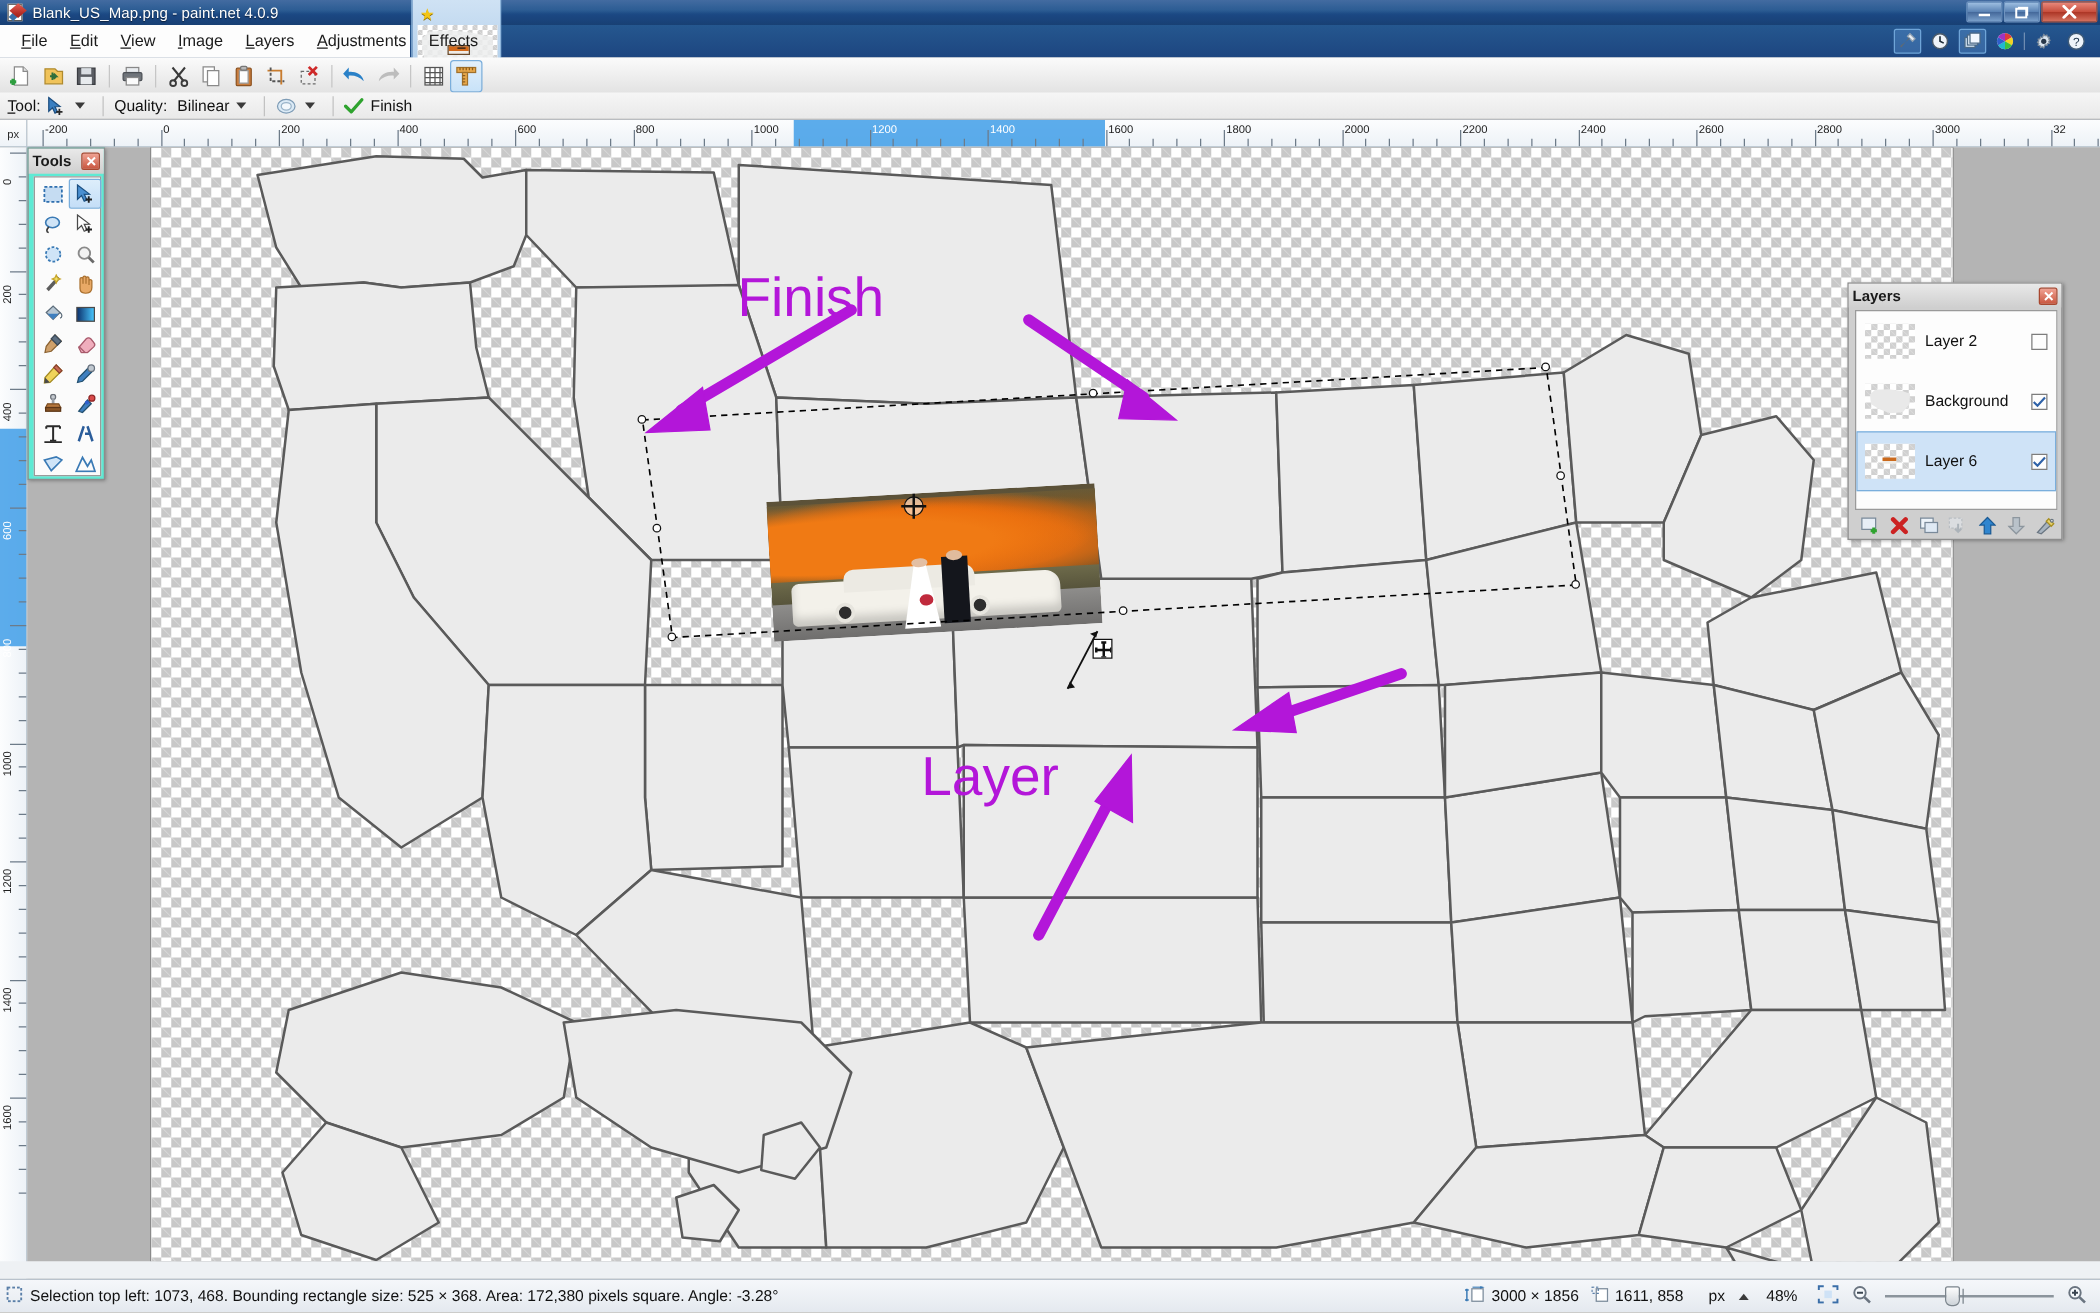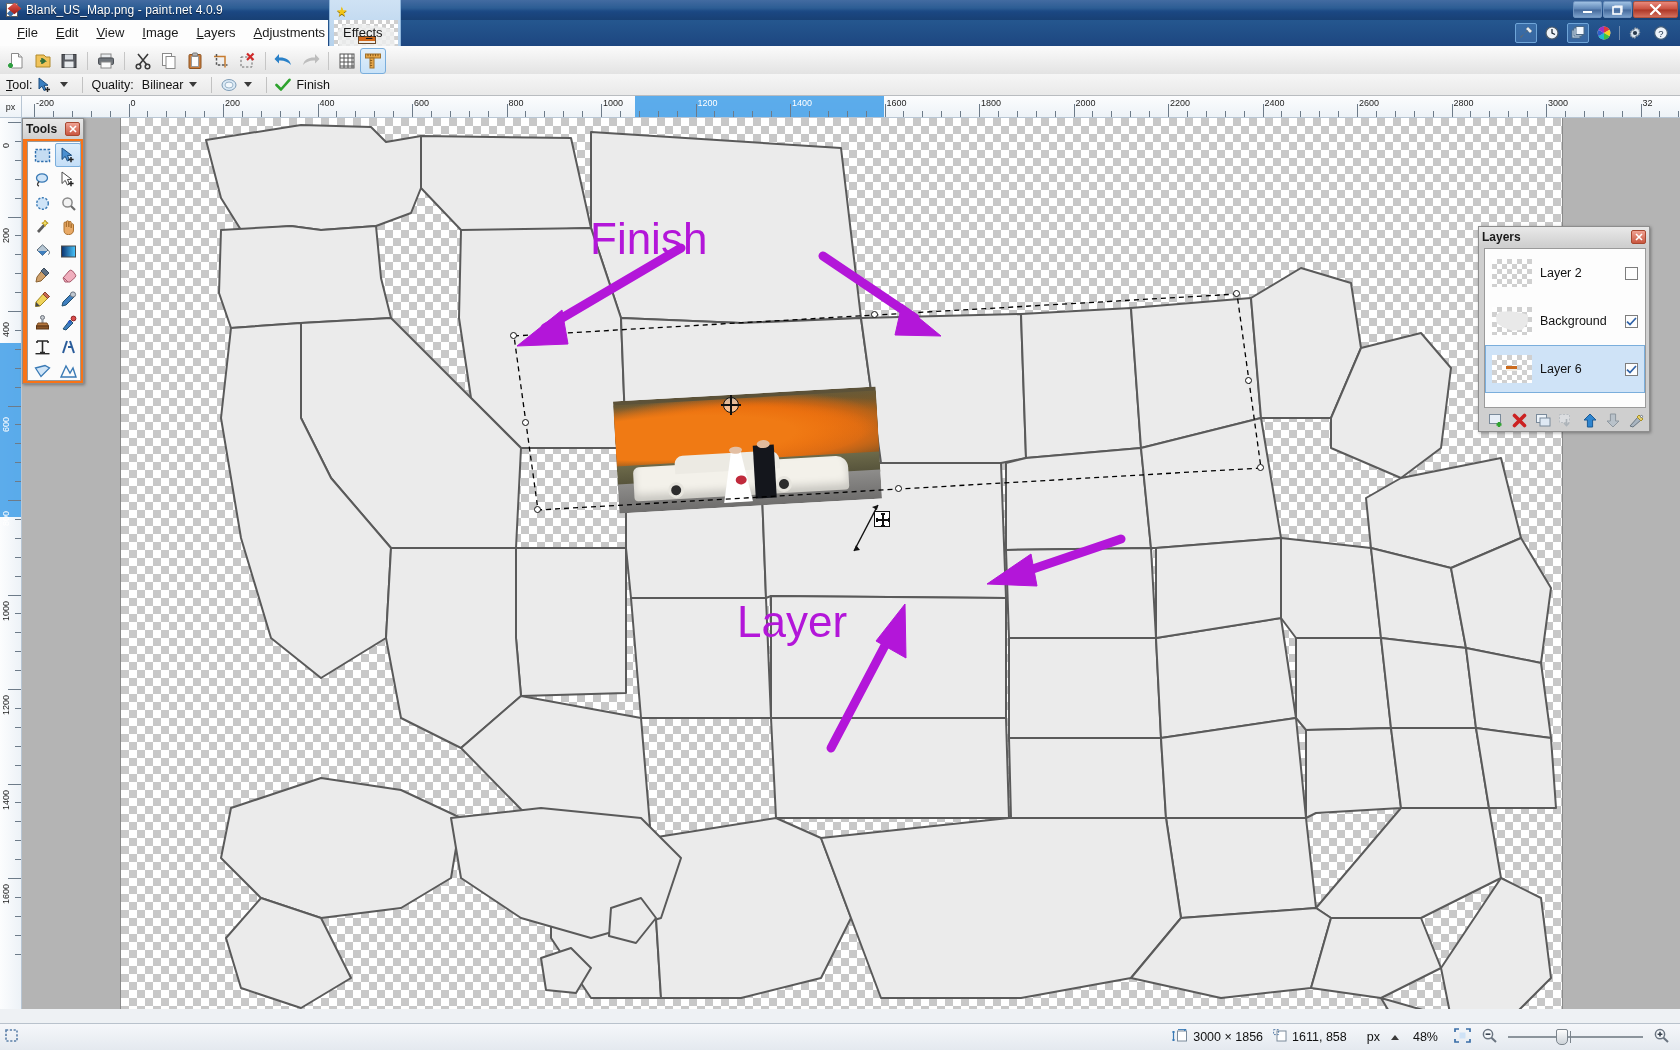--- a/index.html
+++ b/index.html
@@ -250,21 +250,21 @@
 
   
   .annot {
     position:absolute; color:#b316d9; font-family:"Liberation Sans", sans-serif;
     font-size:42px; line-height:1; white-space:nowrap;
   }
 
   
   .tools-panel {
     position:absolute; left:22px; top:118px; width:62px; height:266px;
-    background:#f97316;
+    background:#5eead4;
     border:1px solid #8d8d8d;
     box-shadow:1px 1px 3px rgba(0,0,0,.35);
   }
   .tools-title {
     height:20px; display:flex; align-items:center; padding:0 3px;
     background:linear-gradient(to bottom,#e9e9e9,#cfcfcf);
     font-size:12px; color:#1a1a1a; font-weight:bold;
   }
   .panel-close {
     margin-left:auto; width:15px; height:14px; border-radius:2px;
@@ -1112,20 +1112,21 @@
 
   <div class="hscroll"></div>
 
   <div class="statusbar">
     <div class="sb-left">
       <span>
         <svg width="13" height="13" viewBox="0 0 13 13">
             <rect x="1" y="1" width="11" height="11" fill="none" stroke="#5a7fa8" stroke-width="1.6" stroke-dasharray="2.2 1.6"></rect>
           </svg>
       </span>
+      <span>Selection top left: 1073, 468. Bounding rectangle size: 525 × 368. Area: 172,380 pixels square. Angle: -3.28°</span>
     </div>
     <div class="sb-right">
       <div class="sb-item">
         <span>
           <svg width="16" height="14" viewBox="0 0 16 14">
               <rect x="5.5" y="2" width="9" height="10" fill="#fff" stroke="#7a8a9a"></rect>
               <path d="M1.5 2 v10 M0 3 h3 M0 11 h3" stroke="#3a7ab5" stroke-width="1.2" fill="none"></path>
               <path d="M6 0.6 h8 M12 0 l2.2 .8 -2.2 .8" stroke="#3a7ab5" stroke-width="1" fill="none"></path>
             </svg>
         </span>

